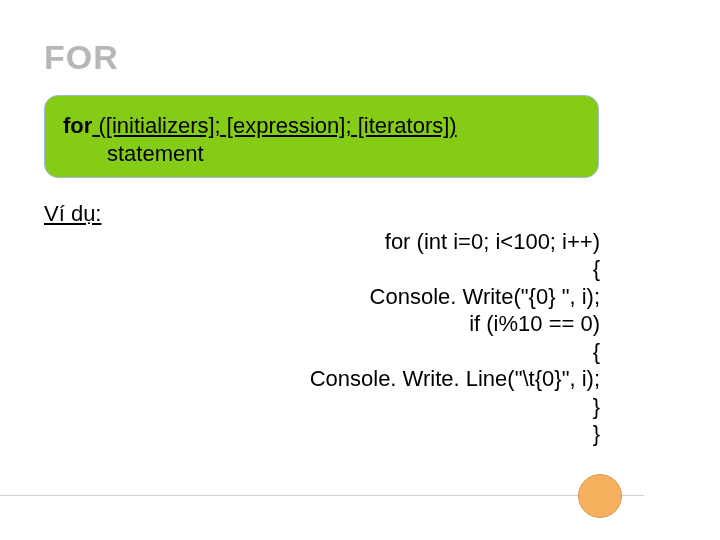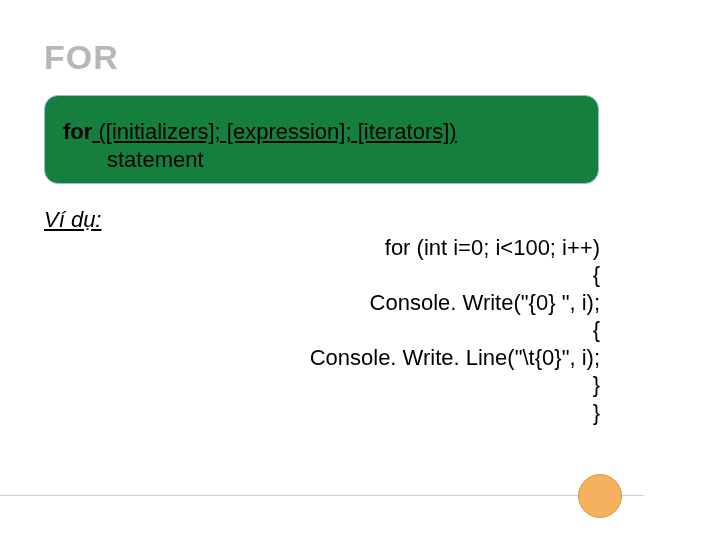--- a/index.html
+++ b/index.html
@@ -21,37 +21,37 @@
   .title {
     font-size: 34px;
     font-weight: bold;
     color: #b7b7b7;
     letter-spacing: 1px;
     margin: 0 0 18px 0;
   }
   .syntax-box {
     border: 1.5px solid #9fb8d9;
     border-radius: 14px;
-    background: #15803d;
-    padding: 22px 18px 10px 18px;
+    background: #84cc16;
+    padding: 16px 18px 10px 18px;
     width: 555px;
     font-size: 22px;
     line-height: 1.25;
     color: #000;
   }
   .syntax-box .kw { font-weight: bold; }
   .syntax-box .stmt { padding-left: 44px; }
   .rest { text-decoration: underline; }
   .example {
     margin-top: 22px;
     font-size: 22px;
     line-height: 1.25;
     color: #000;
   }
-  .example .lbl { text-decoration: underline; font-style: italic; }
+  .example .lbl { text-decoration: underline; }
   .example .code { white-space: pre; text-align: right; }
   .ind1 { padding-left: 34px; display: block; }
   .ind2 { padding-left: 68px; display: block; }
   .circle {
     position: absolute;
     right: 22px;
     bottom: 22px;
     width: 44px;
     height: 44px;
     border-radius: 50%;
@@ -79,20 +79,21 @@
       <span class="kw">for</span><span class="rest"> ([initializers]; [expression]; [iterators])</span>
     </div>
     <div class="stmt">statement</div>
   </div>
 
   <div class="example">
     <div class="lbl">Ví dụ:</div>
     <div class="code">for (int i=0; i&lt;100; i++)</div>
     <div class="code">{</div>
     <span class="code ind1">Console. Write("{0} ", i);</span>
+    <span class="code ind1">if (i%10 == 0)</span>
     <span class="code ind1">{</span>
     <span class="code ind2">Console. Write. Line("\t{0}", i);</span>
     <span class="code ind1">}</span>
     <div class="code">}</div>
   </div>
 
   <div class="bottom-line"></div>
   <div class="circle"></div>
 
 </div>

